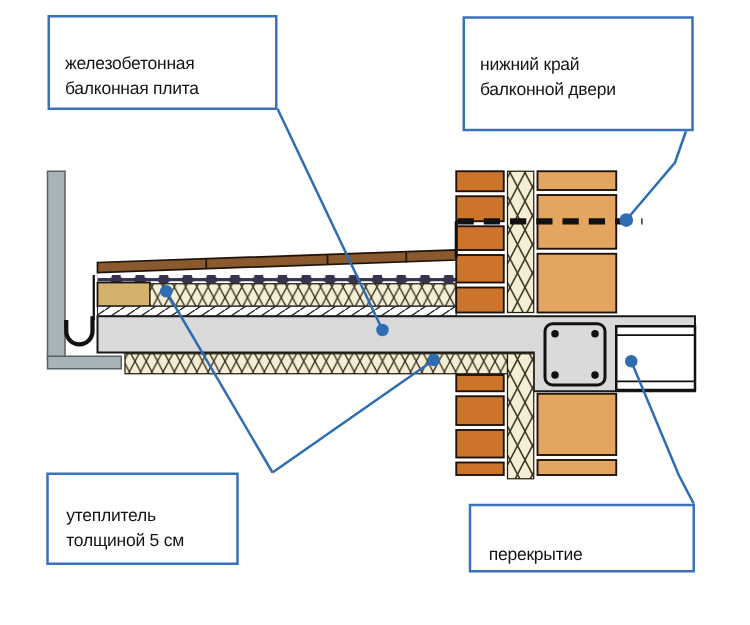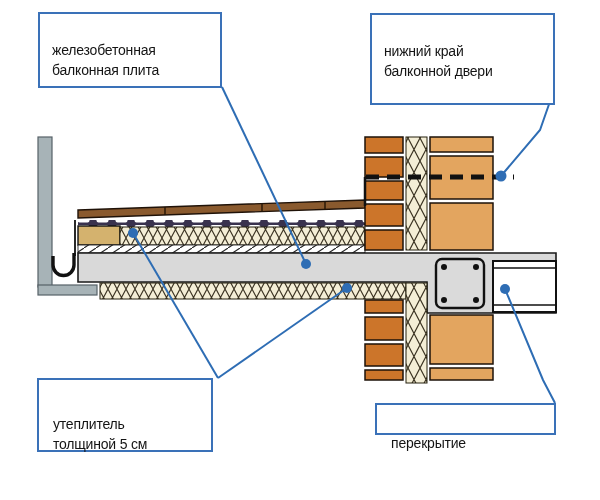--- a/index.html
+++ b/index.html
@@ -4,22 +4,22 @@
 <style>
   html,body{margin:0;padding:0;background:#fff;}
   #stage{position:relative;width:600px;height:500px;background:#fff;overflow:hidden;
          font-family:"Liberation Sans",sans-serif;}
   #diagram-svg{position:absolute;left:0;top:0;z-index:1;}
   .label-box{position:absolute;box-sizing:border-box;background:#fff;border:2px solid #3a71b8;
              color:#141414;font-size:14px;line-height:1.38;letter-spacing:-0.2px;
              white-space:pre-line;z-index:2;}
   #box-balcony-slab{left:38px;top:12px;width:184px;height:76px;padding:8px 4px 0 12px;}
   #box-door-edge{left:370px;top:13px;width:185px;height:92px;padding:8px 4px 0 12px;}
-  #box-insulation{left:37px;top:378px;width:176px;height:74px;padding:16px 4px 0 14px;}
-  #box-floor-slab{left:375px;top:403px;width:181px;height:32px;padding:10px 4px 0 14px;}
+  #box-insulation{left:37px;top:378px;width:154px;height:74px;padding:4px 4px 0 14px;}
+  #box-floor-slab{left:375px;top:403px;width:181px;height:55px;padding:10px 4px 0 14px;}
 </style>
 </head>
 <body>
 
 <div id="stage">
 
   <svg id="diagram-svg" width="600" height="500" viewBox="0 0 600 500">
     <defs>
       <pattern id="pIns" width="9" height="17" patternUnits="userSpaceOnUse">
         <rect width="9" height="17" fill="#f4eed6"></rect>

